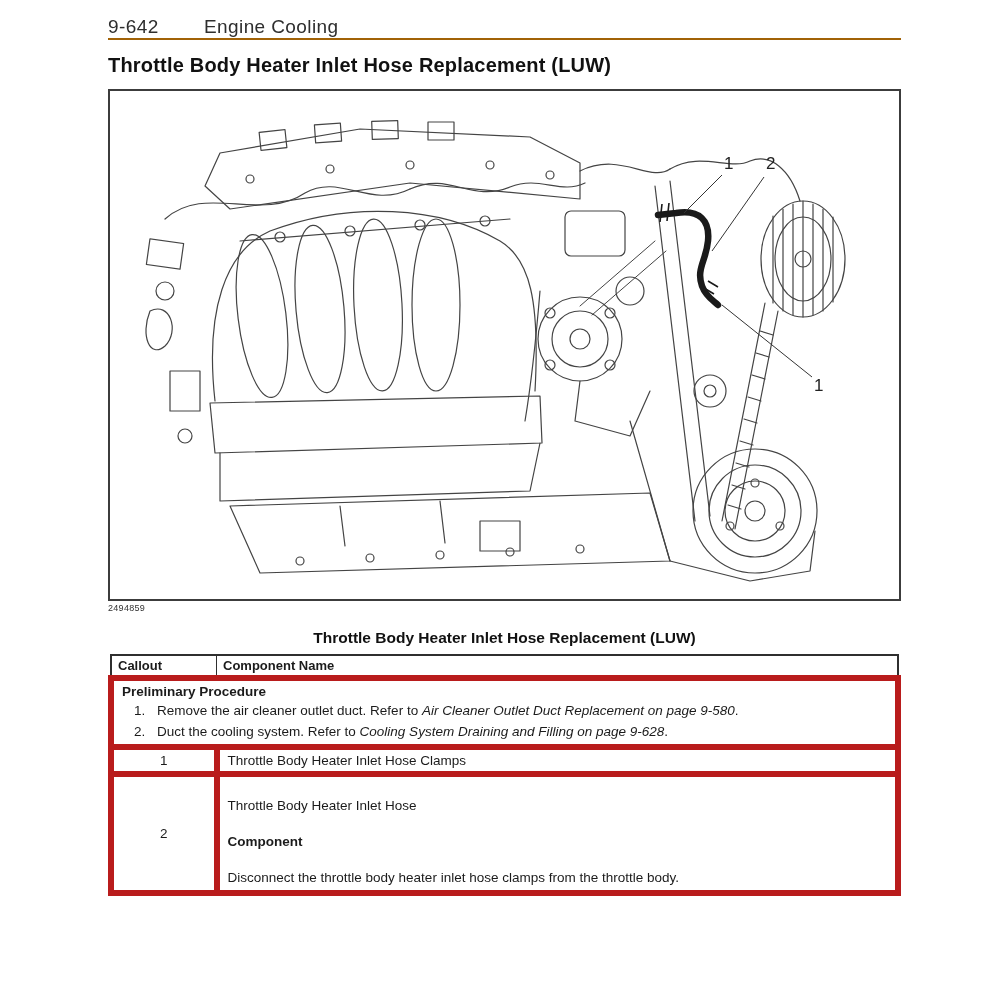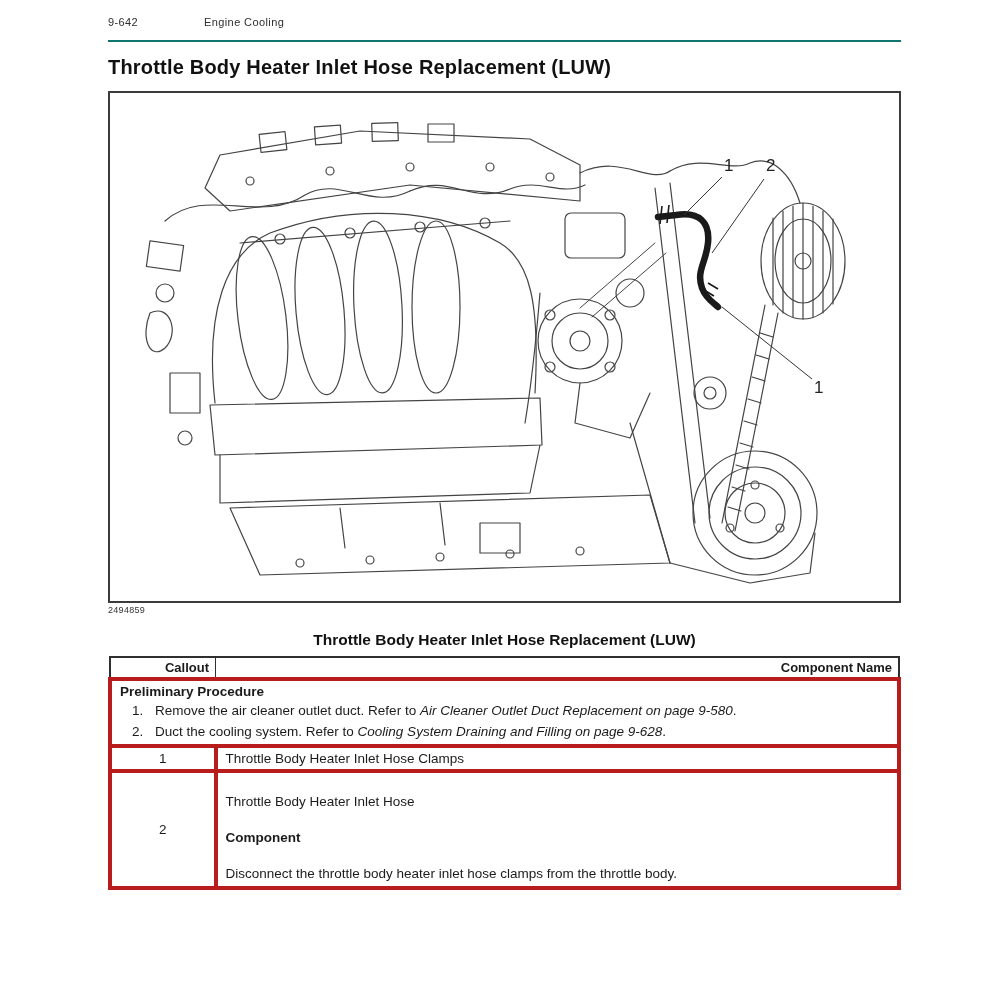--- a/index.html
+++ b/index.html
@@ -10,23 +10,23 @@
     position:relative;
     -webkit-font-smoothing:antialiased;
   }
   .page{
     box-sizing:border-box;
     padding:16px 102px 0 108px;
   }
   
   .running-header{
     display:flex;gap:44px;align-items:baseline;
-    font-size:11px;color:#2e2e2e;letter-spacing:.4px;
-    padding-bottom:12px;
-    border-bottom:2px solid #0f766e;
+    font-size:19px;color:#2e2e2e;letter-spacing:.4px;
+    padding-bottom:0;
+    border-bottom:2px solid #a16207;
   }
   .running-header .pn{min-width:52px;}
   
   .section-title{
     font-size:20px;font-weight:bold;color:#111;
     margin:14px 0 12px 0;letter-spacing:.2px;
   }
   
   .figure-frame{
     margin:0;
@@ -50,24 +50,24 @@
     border-collapse:collapse;
     border:2px solid #2f2f2f;
     font-size:13.5px;
     color:#1b1b1b;
   }
   .parts-table th{
     border:1px solid #2f2f2f;
     padding:2px 6px;
     font-size:13px;
     font-weight:bold;
-    text-align:right;
+    text-align:left;
   }
   .parts-table td{
-    border:4px solid #b91c1c;
+    border:6px solid #b91c1c;
     padding:3px 8px;
     vertical-align:middle;
   }
   .callout-col{width:92px;}
   .callout-cell{text-align:center;}
   .prelim-cell{padding:4px 8px 6px 8px;}
   .prelim-title{font-weight:bold;margin-bottom:2px;}
   .prelim-step{display:flex;gap:9px;padding-left:12px;margin-top:3px;line-height:1.35;}
   .step-num{min-width:14px;}
   .ref-italic{font-style:italic;margin-top:20px;}

